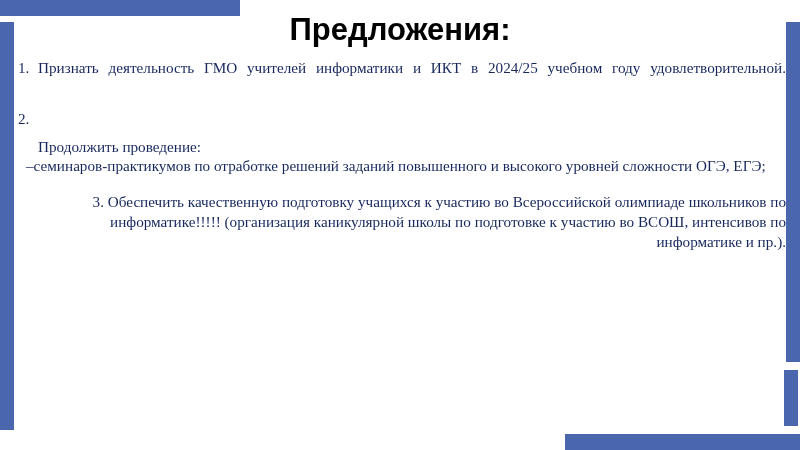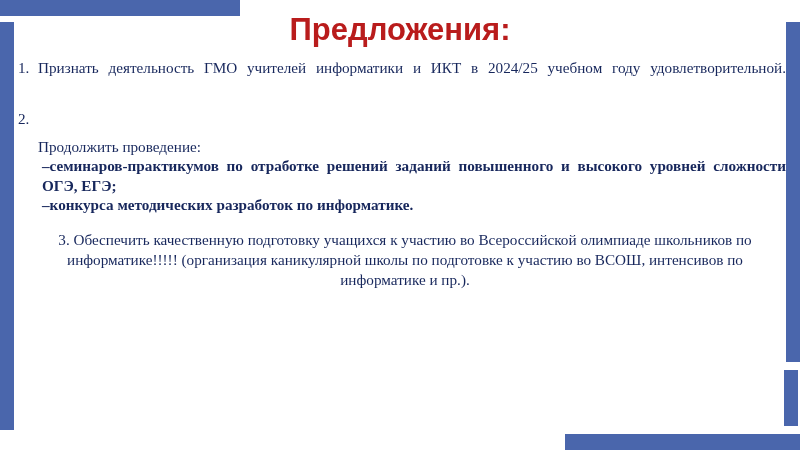--- a/index.html
+++ b/index.html
@@ -64,21 +64,21 @@
   
   .slide-title {
     position: absolute;
     left: 0;
     top: 14px;
     width: 800px;
     text-align: center;
     font-family: "Liberation Sans", "DejaVu Sans", sans-serif;
     font-size: 31px;
     font-weight: bold;
-    color: #b91c1c;
+    color: #000000;
     letter-spacing: 0px;
     line-height: 1.0;
   }
 
   
   .body-area {
     position: absolute;
     left: 14px;
     top: 58px;
     width: 772px;
@@ -122,39 +122,38 @@
 
   .spacer-a { height: 13px; }
 
   .item2 .item-text {
     text-align: left;
     margin-top: 28px;
   }
   .item2 .item-text::after { display: none; }
 
   .sub-block {
-    margin-left: 24px;
+    margin-left: 8px;
     padding-left: 4px;
     text-align: justify;
     text-justify: inter-word;
-    font-weight: bold;
   }
   .sub-just {
     text-align: justify;
     text-justify: inter-word;
   }
   .sub-plain {
     text-align: left;
   }
 
   .spacer-b { height: 16px; }
 
   .para3 {
     margin-left: 10px;
-    text-align: center;
+    text-align: right;
     line-height: 1.33;
   }
 </style>
 </head>
 <body>
 
 <div id="slide">
 
   <div class="deco deco-top-h"></div>
   <div class="deco deco-left-v"></div>
@@ -172,20 +171,19 @@
     </div>
 
     <div class="spacer-a"></div>
 
     <div class="numbered-item item2">
       <div class="num">2.</div>
       <div class="item-text">Продолжить проведение:</div>
     </div>
 
     <div class="sub-block sub-just">–семинаров-практикумов по отработке решений заданий повышенного и высокого уровней сложности ОГЭ, ЕГЭ;</div>
-    <div class="sub-block sub-plain">–конкурса методических разработок по информатике.</div>
 
     <div class="spacer-b"></div>
 
     <div class="para3">3. Обеспечить качественную подготовку учащихся к участию во Всероссийской олимпиаде школьников по информатике!!!!! (организация каникулярной школы по подготовке к участию во ВСОШ, интенсивов по информатике и пр.).</div>
 
   </div>
 </div>
 
 </body></html>

